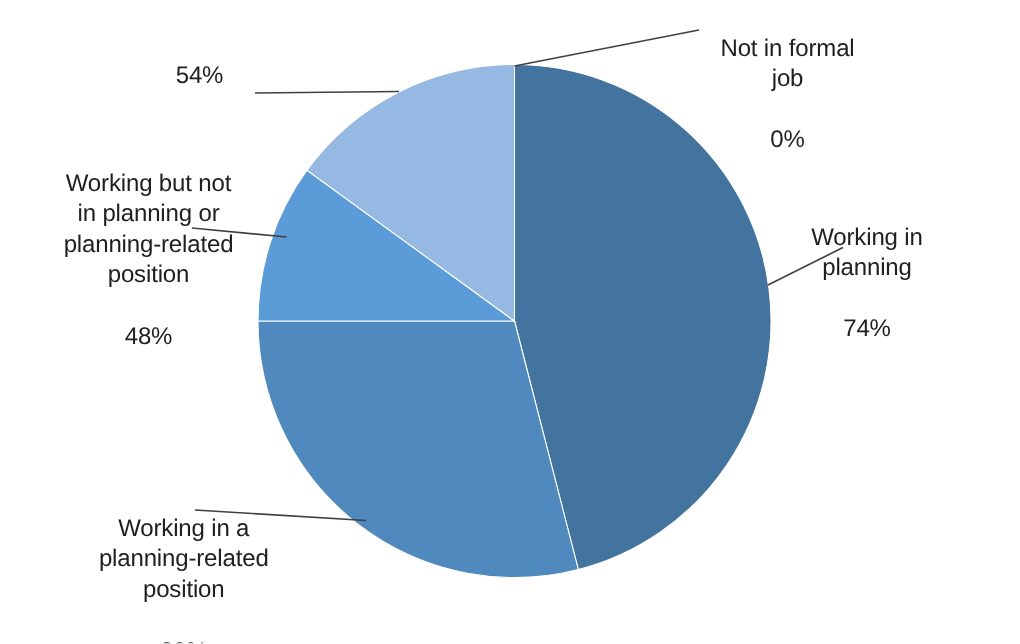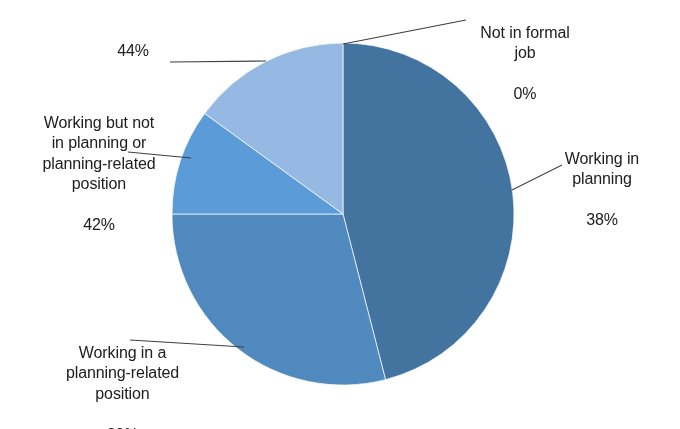--- a/index.html
+++ b/index.html
@@ -31,21 +31,21 @@
     line-height: 20.5px;
     text-align: center;
     white-space: pre-line;
     letter-spacing: -0.1px;
   }
   .pie-label .lbl-name { display: block; }
   .pie-label .lbl-value { display: block; }
 
   
   #label-not-in-formal-job { left: 455px; top: 2px;  width: 140px; }
-  #label-working-in-planning { left: 527px; top: 128px; width: 150px; }
+  #label-working-in-planning { left: 503px; top: 128px; width: 150px; }
   #label-working-planning-related { left: 0px;   top: 322px; width: 245px; }
   #label-working-but-not     { left: 15px;   top: 92px;  width: 168px; }
   #label-pursuing-education  { left: 48px;  top: 20px;  width: 170px; }
 </style>
 </head>
 <body>
 
 <div id="chart-root">
 
   <svg id="pie-svg" viewBox="0 0 680 429">
@@ -66,35 +66,35 @@
 
   <div class="pie-label" id="label-not-in-formal-job">
     <span class="lbl-name">Not in formal
 job</span>
     <span class="lbl-value">0%</span>
   </div>
 
   <div class="pie-label" id="label-working-in-planning">
     <span class="lbl-name">Working in
 planning</span>
-    <span class="lbl-value">38%</span>
+    <span class="lbl-value">74%</span>
   </div>
 
   <div class="pie-label" id="label-working-planning-related">
     <span class="lbl-name">Working in a
 planning-related
 position</span>
     <span class="lbl-value">29%</span>
   </div>
 
   <div class="pie-label" id="label-working-but-not">
     <span class="lbl-name">Working but not
 in planning or
 planning-related
 position</span>
-    <span class="lbl-value">42%</span>
+    <span class="lbl-value">48%</span>
   </div>
 
   <div class="pie-label" id="label-pursuing-education">
-    <span class="lbl-value">44%</span>
+    <span class="lbl-value">54%</span>
   </div>
 
 </div>
 
 </body></html>

